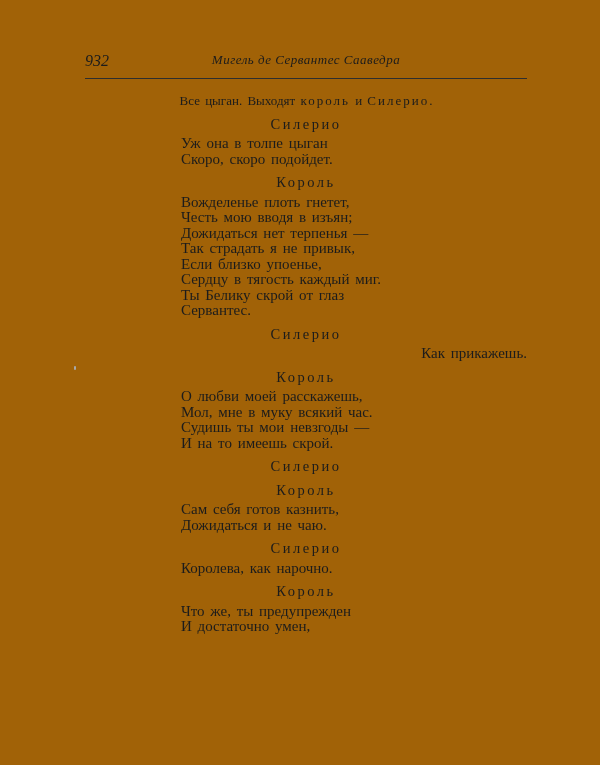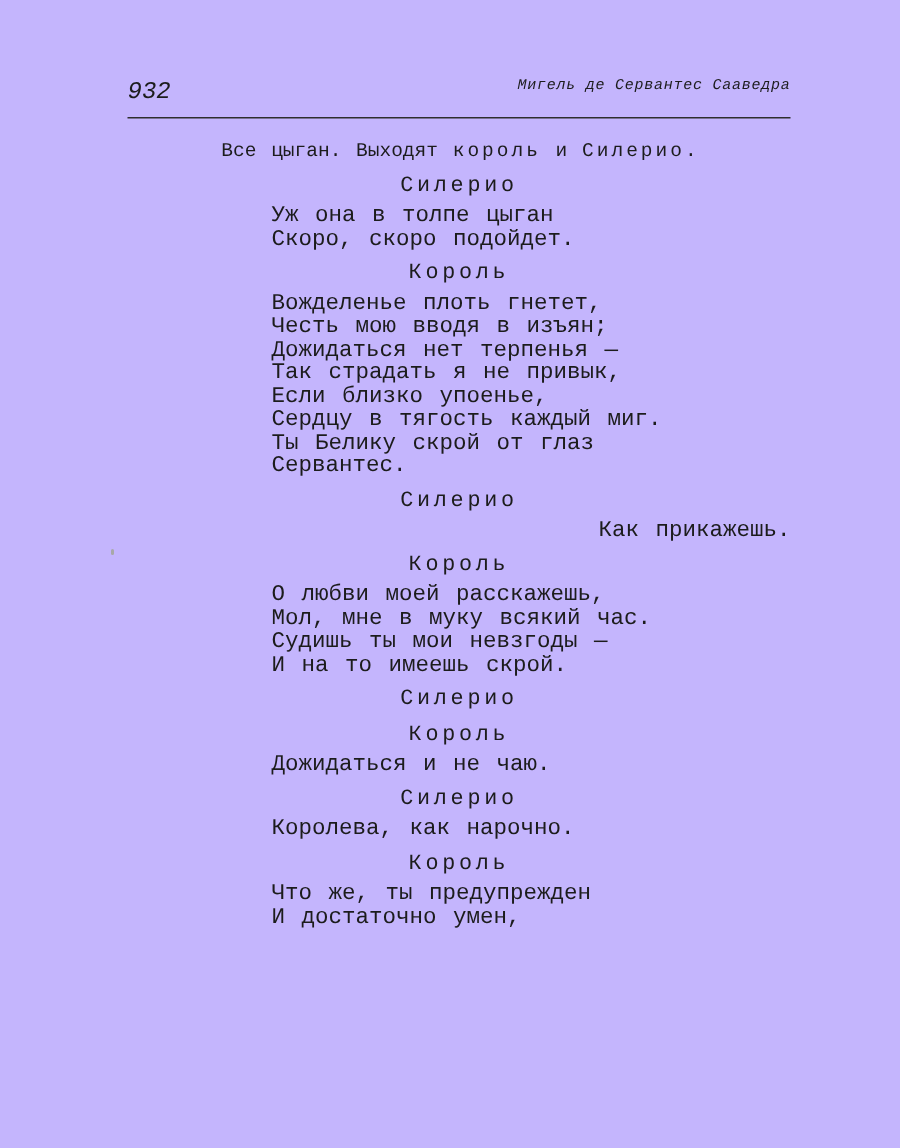--- a/index.html
+++ b/index.html
@@ -1,42 +1,42 @@
 <!DOCTYPE html>
 <html><head>
 <meta charset="utf-8">
 <style>
   html, body { margin: 0; padding: 0; background: #ffffff; }
   .page {
     position: relative;
     width: 600px;
     height: 765px;
-    background: #c4b5fd;
-    font-family: Liberation Mono, monospace;
+    background: #a16207;
+    font-family: Liberation Serif, serif;
     color: #1c1c1c;
     overflow: hidden;
   }
   .header-row {
     position: absolute;
     top: 52px;
     left: 85px;
     width: 442px;
     height: 22px;
   }
   .page-number {
     position: absolute;
     left: 0;
     top: 0;
     font-style: italic;
     font-size: 16px;
   }
   .running-title {
-    text-align: right;
+    text-align: center;
     font-style: italic;
-    font-size: 10px;
+    font-size: 13px;
     letter-spacing: 0.5px;
   }
   .header-rule {
     position: absolute;
     top: 78px;
     left: 85px;
     width: 442px;
     border-top: 1.5px solid #2e2e2e;
   }
   .content {
@@ -130,20 +130,21 @@
             <div class="verse-line">Судишь ты мои невзгоды —</div>
             <div class="verse-line">И на то имеешь скрой.</div>
           </div>
         </div>
         <div class="speech">
           <div class="speaker">Силерио</div>
         </div>
         <div class="speech">
           <div class="speaker">Король</div>
           <div class="verse">
+            <div class="verse-line">Сам себя готов казнить,</div>
             <div class="verse-line">Дожидаться и не чаю.</div>
           </div>
         </div>
         <div class="speech">
           <div class="speaker">Силерио</div>
           <div class="verse">
             <div class="verse-line">Королева, как нарочно.</div>
           </div>
         </div>
         <div class="speech">

